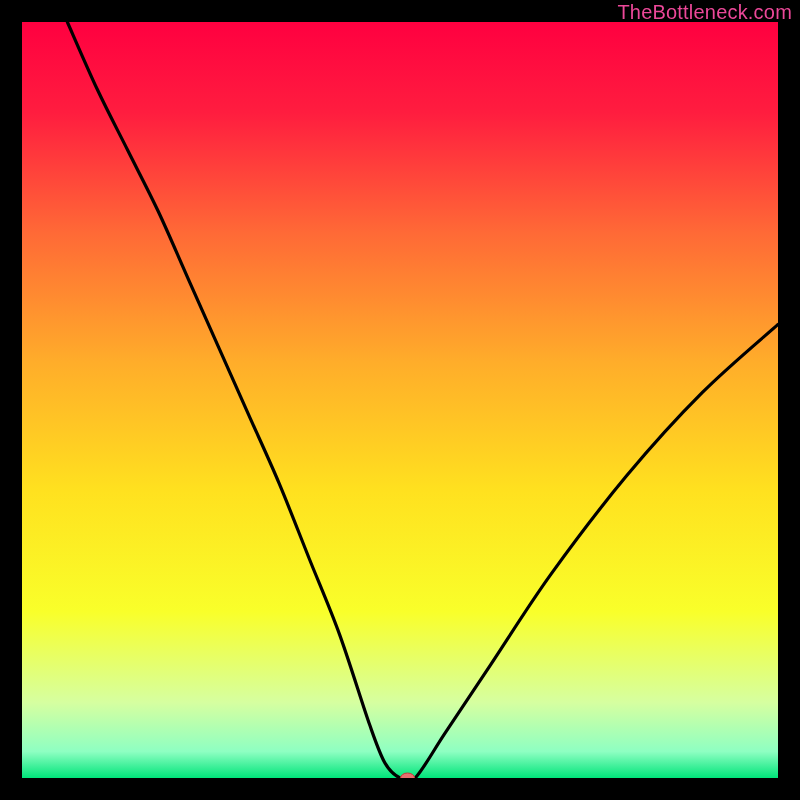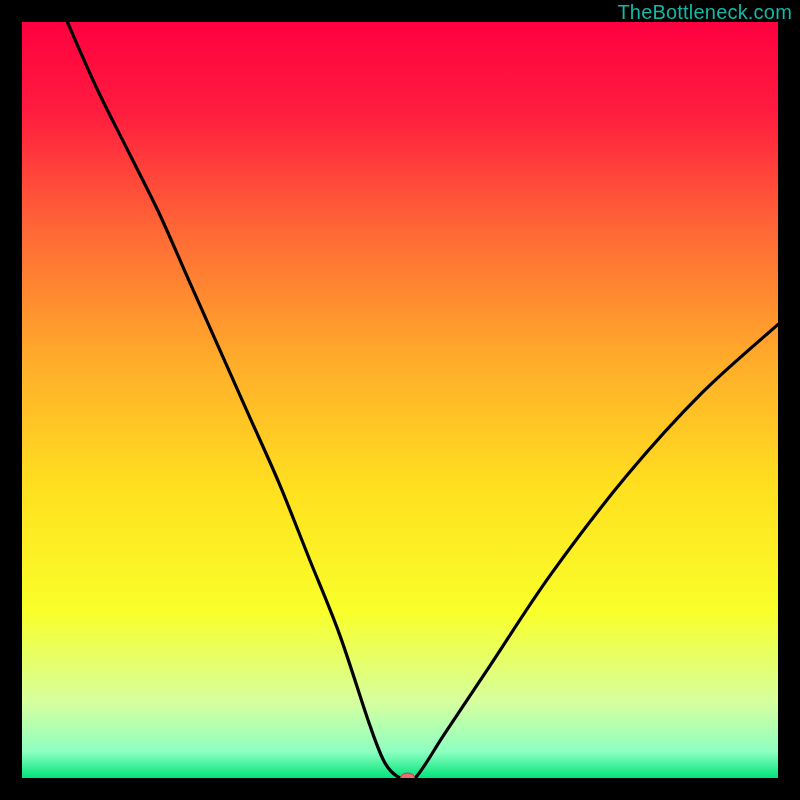--- a/index.html
+++ b/index.html
@@ -22,21 +22,21 @@
     width: 756px;
     height: 756px;
   }
   .watermark {
     position: absolute;
     top: 1px;
     right: 8px;
     font-family: Arial, Helvetica, sans-serif;
     font-size: 20px;
     font-weight: 500;
-    color: #14b8a6;
+    color: #ec4899;
     z-index: 10;
     letter-spacing: 0.2px;
   }
   svg {
     display: block;
   }
 </style>
 </head>
 <body>
 

